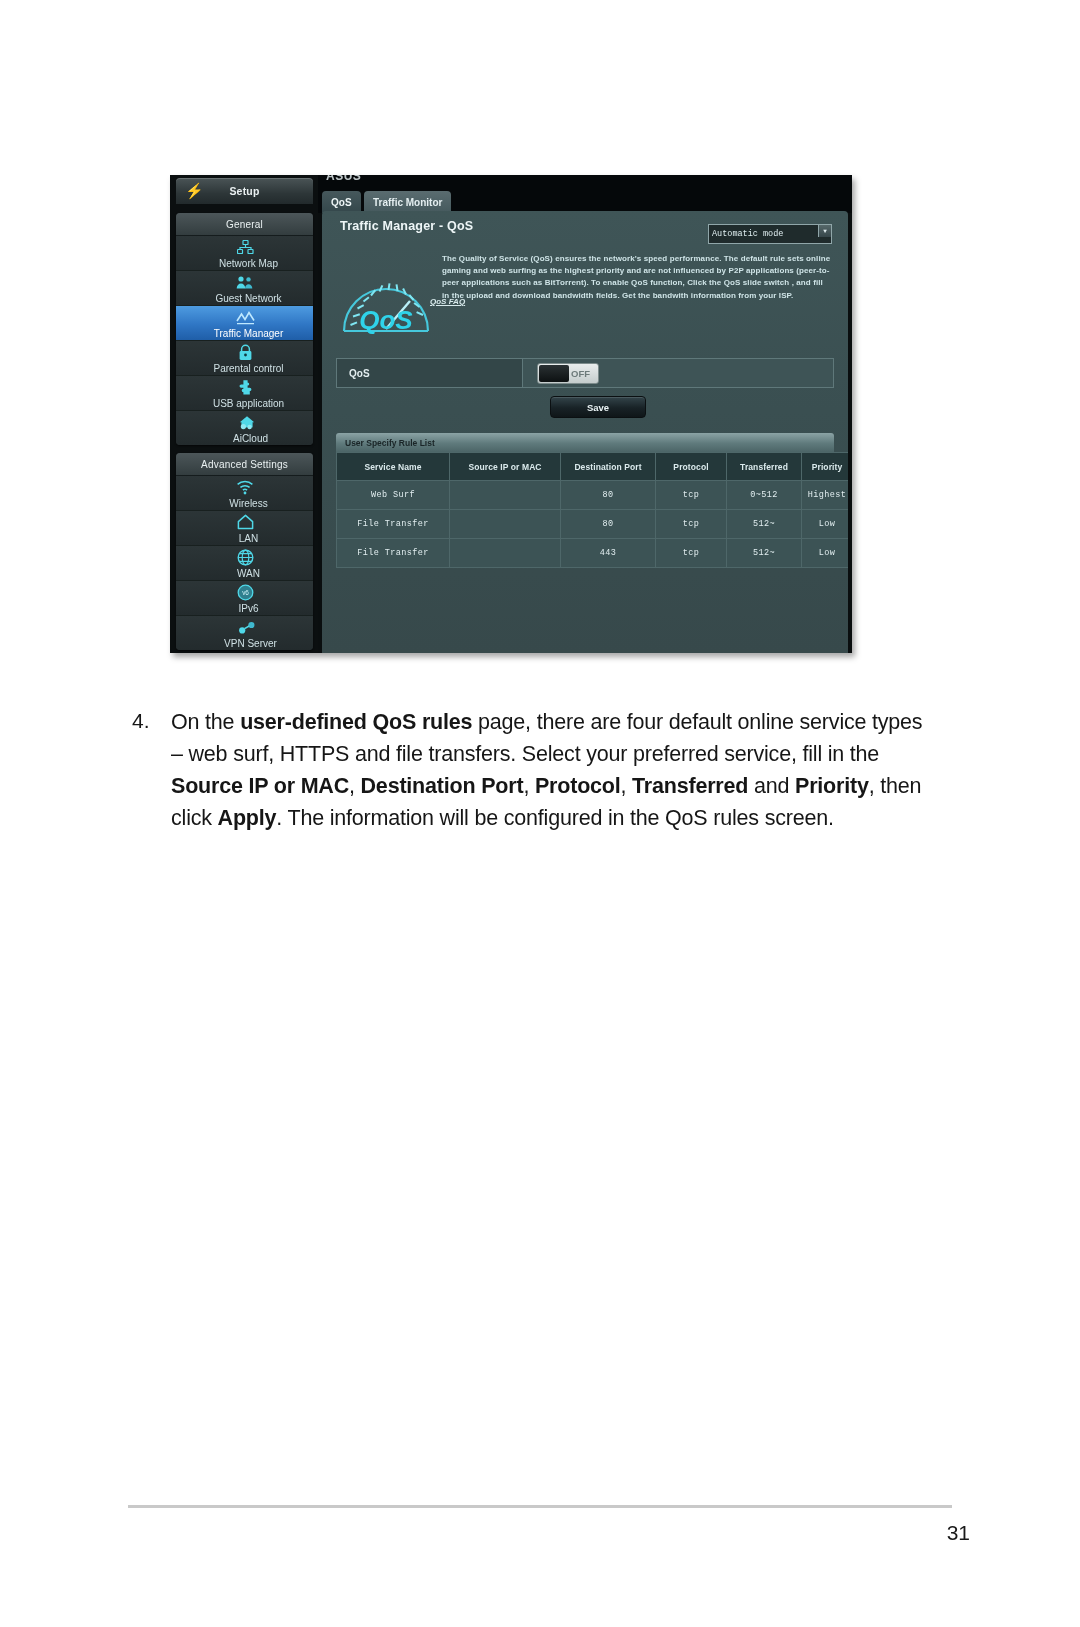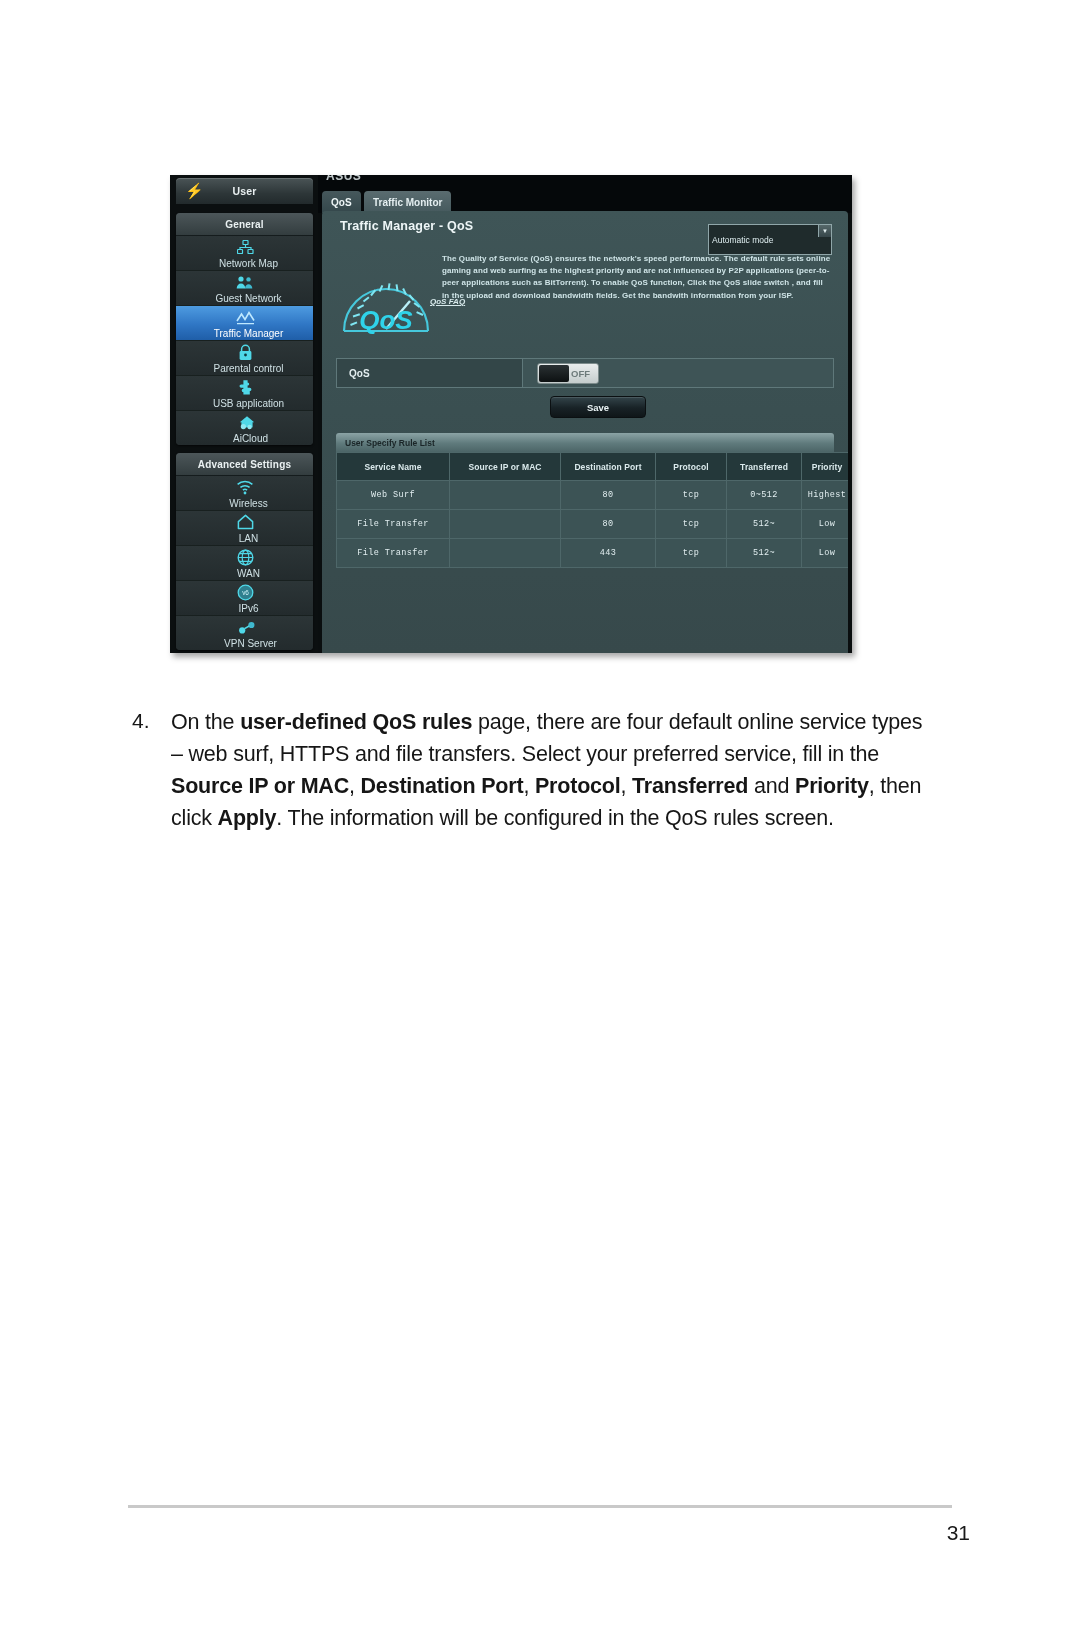--- a/index.html
+++ b/index.html
@@ -48,21 +48,21 @@
     border-radius:4px;
     overflow:hidden;
     box-shadow:0 1px 2px rgba(0,0,0,.6);
   }
   .nav-group.g1{ top:38px; }
   .nav-group.g2{ top:278px; }
 
   .nav-head{
     height:22px;
     background:linear-gradient(180deg,#4c5659 0%,#333d3f 100%);
-    color:#eaf1f2; font-size:10px; font-weight:bold;
+    color:#eaf1f2; font-size:10px; font-weight:normal;
     display:flex; align-items:center; justify-content:center;
     letter-spacing:.2px;
     border-bottom:1px solid #151c1d;
   }
   .nav-item{
     height:34px;
     display:flex; align-items:center;
     padding-left:8px;
     color:#cfe0e4;
     font-size:10px;
@@ -138,25 +138,25 @@
     border-radius:4px 4px 0 0;
     overflow:hidden;
   }
   .c-title{
     position:absolute; left:18px; top:8px;
     color:#eef6f7; font-size:12.5px; font-weight:bold;
     letter-spacing:.2px;
   }
   .mode-select{
     position:absolute; right:16px; top:13px;
-    width:124px; height:31px;
+    width:124px; height:20px;
     background:#1f2b2c;
     border:1px solid #90a6a9;
     display:flex; align-items:center;
-    font-family:Liberation Sans, sans-serif;
+    font-family:Liberation Mono, monospace;
     font-size:8.5px; color:#dfeef0;
     padding-left:3px;
     box-sizing:border-box;
   }
   .mode-select .arrow{
     position:absolute; right:0; top:0;
     width:12px; height:12px;
     background:linear-gradient(180deg,#56686a 0%,#36464a 100%);
     border-left:1px solid #90a6a9;
     display:flex;align-items:center;justify-content:center;
@@ -310,21 +310,21 @@
 </style>
 </head>
 <body>
 
 <div class="figure">
 
   <div class="nav">
 
     <div class="nav-setup">
       <span class="bolt">⚡</span>
-      <span>User</span>
+      <span>Setup</span>
     </div>
 
     <div class="nav-group g1">
       <div class="nav-head">General</div>
 
       <div class="nav-item">
         <span class="ic">
           <svg width="17" height="15" viewBox="0 0 17 15">
               <rect x="6" y="0.5" width="5" height="4" rx="0.6" fill="none" stroke="#4fd8e8" stroke-width="1.2"></rect>
               <rect x="0.5" y="9.5" width="5" height="4" rx="0.6" fill="none" stroke="#4fd8e8" stroke-width="1.2"></rect>

